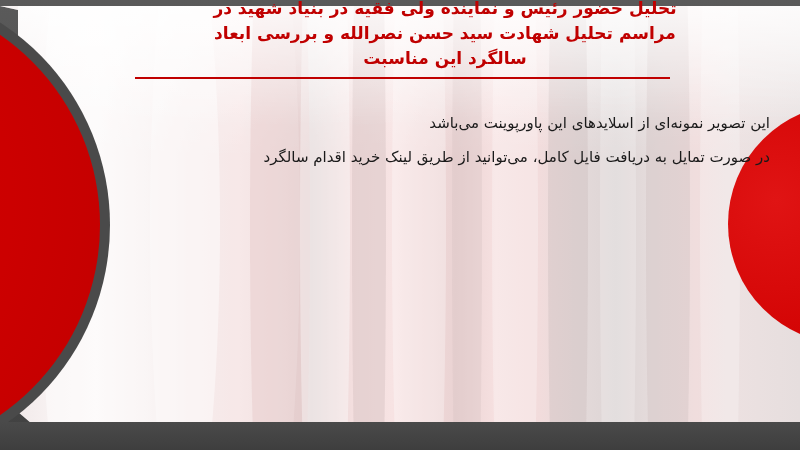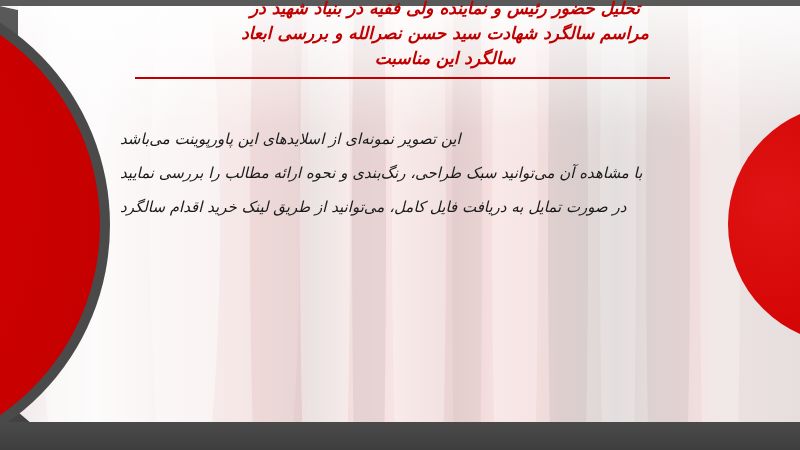--- a/index.html
+++ b/index.html
@@ -11,21 +11,20 @@
   body {
     font-family: "DejaVu Sans", sans-serif;
   }
 
   #slide {
     position: relative;
     width: 800px;
     height: 450px;
     overflow: hidden;
     background: #fdba74;
-    font-style: italic;
   }
 
   
   .frame-bg {
     position: absolute;
     inset: 0;
     background: linear-gradient(180deg, #5a5a5a 0%, #4b4b4b 55%, #414141 100%);
   }
 
   
@@ -160,23 +159,23 @@
     top: 77px;
     height: 0;
     border-top: 2px solid #c00000;
   }
 
   
   .body-block {
     position: absolute;
     right: 30px;
     left: 120px;
-    top: 122px;
+    top: 106px;
     direction: rtl;
-    text-align: left;
+    text-align: right;
   }
   .body-line {
     color: #1a1a1a;
     font-size: 15px;
     line-height: 34px;
     white-space: nowrap;
   }
 </style>
 </head>
 <body>
@@ -203,28 +202,27 @@
     <div class="sheen"></div>
   </div>
 
   <div class="red-left-outline"></div>
   <div class="red-left"></div>
 
   <div class="red-right"></div>
 
   <div class="title-block">
     <div class="title-line">تحلیل حضور رئیس و نماینده ولی فقیه در بنیاد شهید در</div>
-    <div class="title-line">مراسم سالگرد شهادت سید حسن نصرالله و بررسی ابعاد</div>
+    <div class="title-line">مراسم تحلیل شهادت سید حسن نصرالله و بررسی ابعاد</div>
     <div class="title-line">سالگرد این مناسبت</div>
   </div>
 
   <div class="title-rule"></div>
 
   <div class="body-block">
     <div class="body-line">این تصویر نمونه‌ای از اسلایدهای این پاورپوینت می‌باشد</div>
-    <div class="body-line">با مشاهده آن می‌توانید سبک طراحی، رنگ‌بندی و نحوه ارائه مطالب را بررسی نمایید</div>
     <div class="body-line">در صورت تمایل به دریافت فایل کامل، می‌توانید از طریق لینک خرید اقدام سالگرد</div>
   </div>
 
   <div class="bottom-hairline"></div>
   <div class="bottom-bar"></div>
 
 </div>
 
 </body></html>

